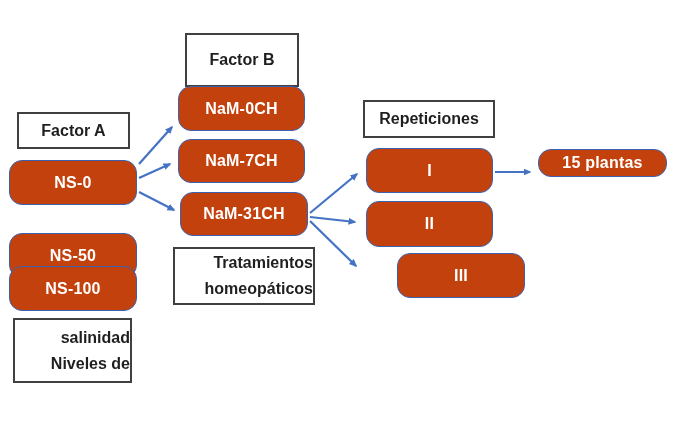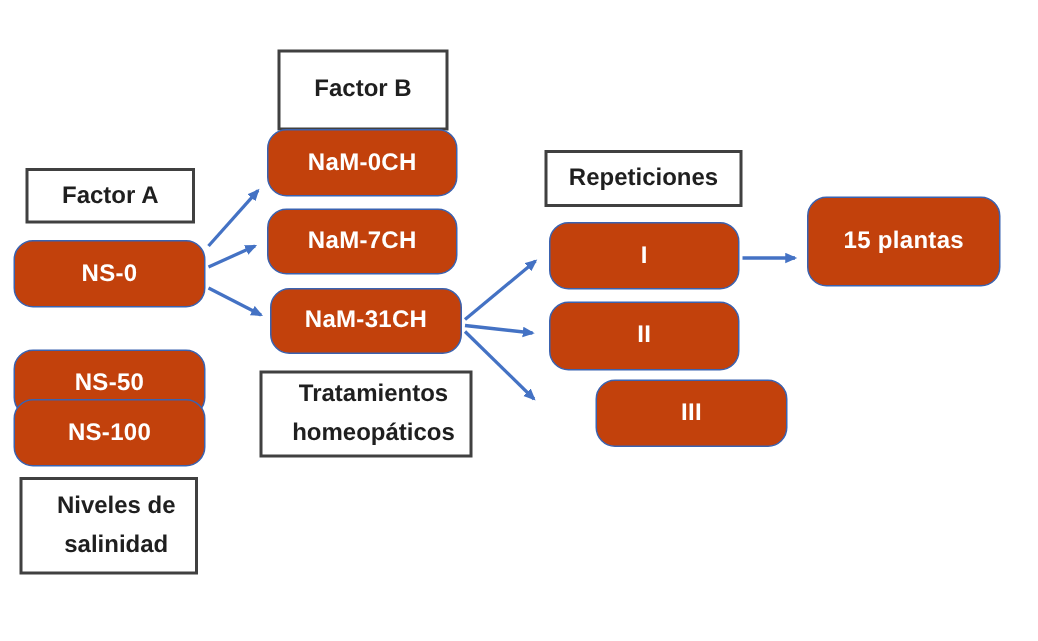--- a/index.html
+++ b/index.html
@@ -44,42 +44,42 @@
     color: #1f1f1f;
     font-weight: bold;
     font-size: 16px;
     display: flex;
     align-items: center;
     justify-content: center;
     box-sizing: border-box;
   }
   .label-box.multiline {
     flex-direction: column;
-    align-items: center;
+    align-items: flex-end;
     justify-content: center;
     padding-left: 10px;
     line-height: 26px;
   }
   
   #factor-a      { left: 17px;  top: 112px; width: 113px; height: 37px; }
   #factor-b      { left: 185px; top: 33px;  width: 114px; height: 54px; }
   #repeticiones  { left: 363px; top: 100px; width: 132px; height: 38px; }
   #niveles       { left: 13px;  top: 318px; width: 119px; height: 65px; }
   #tratamientos  { left: 173px; top: 247px; width: 142px; height: 58px; }
   
   #ns0     { left: 9px;   top: 160px; width: 128px; height: 45px; }
   #ns50    { left: 9px;   top: 213px; width: 128px; height: 45px; margin-top: 20px; }
   #ns100   { left: 9px;   top: 266px; width: 128px; height: 45px; }
   #nam0    { left: 178px; top: 86px;  width: 127px; height: 45px; }
   #nam7    { left: 178px; top: 139px; width: 127px; height: 44px; }
   #nam31   { left: 180px; top: 192px; width: 128px; height: 44px; }
   #rep1    { left: 366px; top: 148px; width: 127px; height: 45px; }
   #rep2    { left: 366px; top: 201px; width: 127px; height: 46px; }
   #rep3    { left: 365px; top: 253px; width: 128px; height: 45px; margin-left: 32px; }
-  #plantas { left: 538px; top: 131px; width: 129px; height: 60px; }
+  #plantas { left: 538px; top: 149px; width: 129px; height: 28px; }
   .arrow {
     stroke: #4472C4;
     stroke-width: 2.2;
     fill: none;
   }
 </style>
 </head>
 <body>
 
 <div class="canvas">
@@ -102,22 +102,22 @@
   <div class="label-box" id="factor-a">
     <span>Factor A</span>
   </div>
   <div class="label-box" id="factor-b">
     <span>Factor B</span>
   </div>
   <div class="label-box" id="repeticiones">
     <span>Repeticiones</span>
   </div>
   <div class="label-box multiline" id="niveles">
+    <span>salinidad</span>
     <span>Niveles de</span>
-    <span>salinidad</span>
   </div>
   <div class="label-box multiline" id="tratamientos">
     <span>Tratamientos</span>
     <span>homeopáticos</span>
   </div>
 
   <div class="node" id="ns0">
     <span>NS-0</span>
   </div>
   <div class="node" id="ns50">

